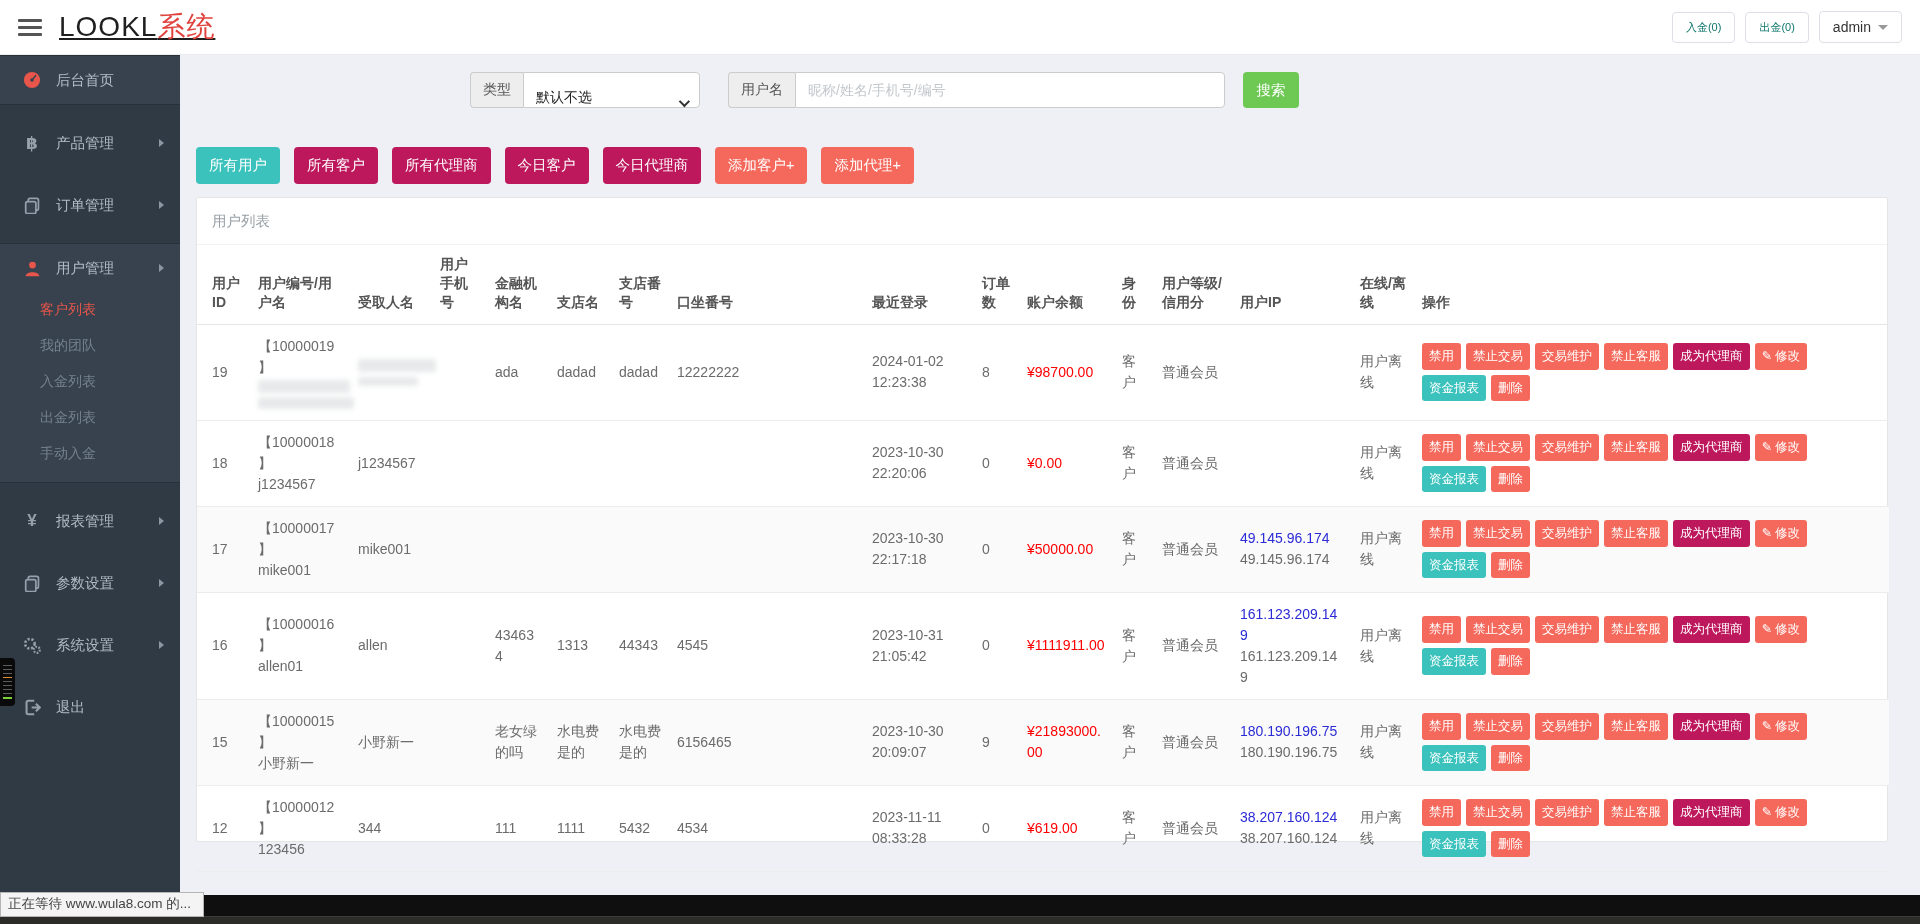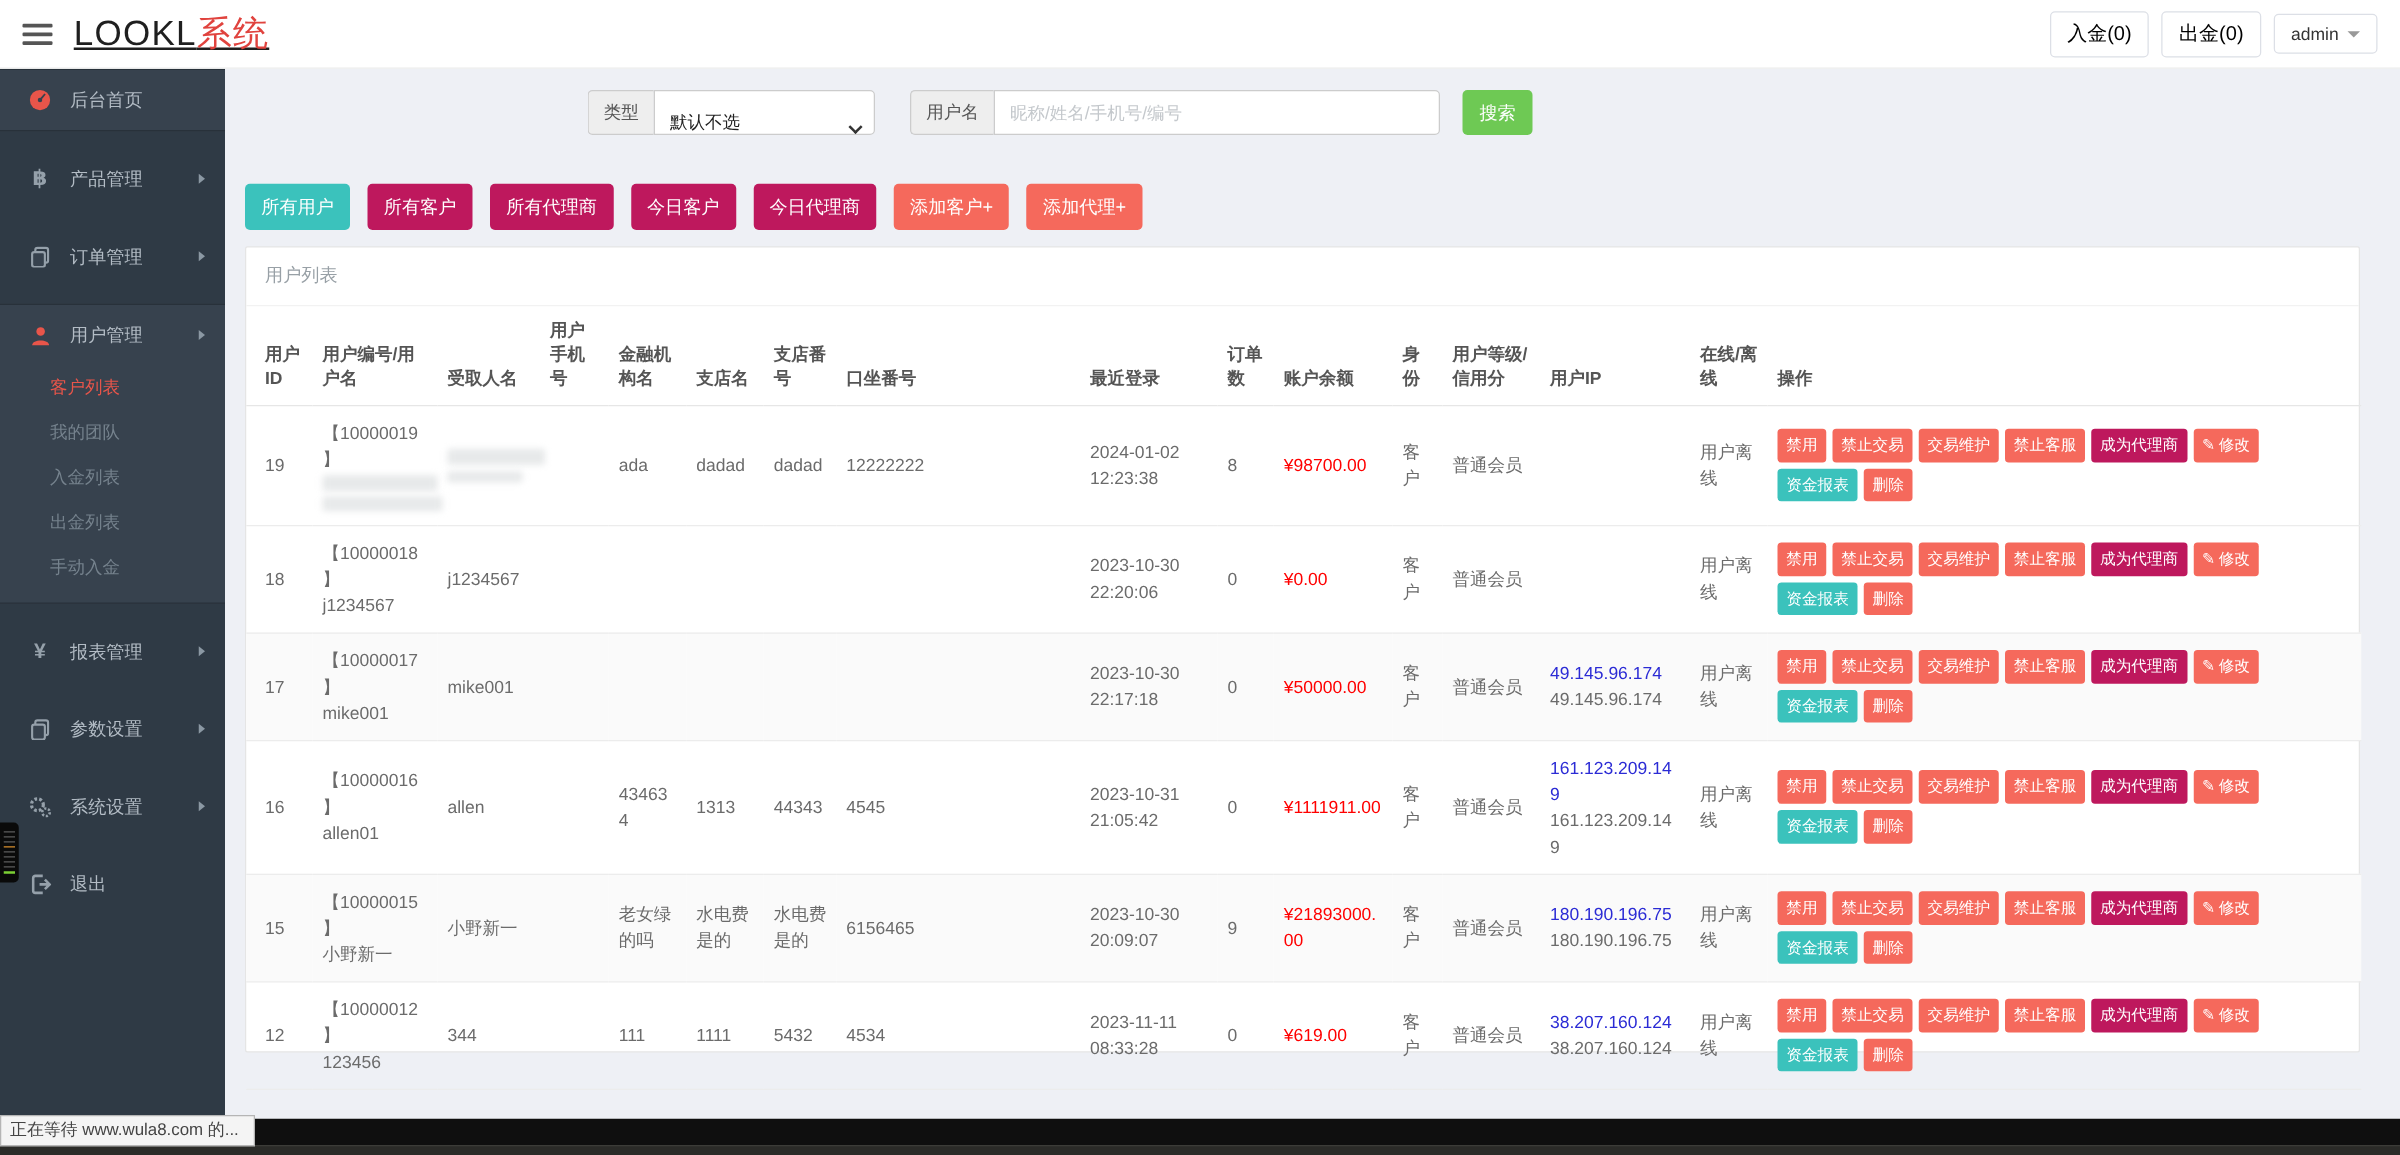--- a/index.html
+++ b/index.html
@@ -10,21 +10,21 @@
   }
   
   .topbar { position:absolute; left:0; top:0; width:1920px; height:55px;
     background:#fff; border-bottom:1px solid #ececec; display:flex; align-items:center; z-index:5; }
   .hamburger { margin-left:18px; width:24px; cursor:pointer; }
   .hamburger i { display:block; height:3px; background:#555; margin:4px 0; border-radius:1px; }
   .logo { margin-left:17px; font-size:28px; letter-spacing:1px; color:#1f1f1f;text-decoration:underline; }
   .logo .red { color:#e0433e; }
   .top-right { margin-left:auto; margin-right:18px; display:flex; align-items:center; gap:10px; }
   .top-btn { border:1px solid #dcdfe6; border-radius:4px; background:#fff; padding:7px 13px;
-    font-size:16px; color:#000000; cursor:pointer; }
+    font-size:11px; color:#0f766e; cursor:pointer; }
   .admin-btn { display:flex; align-items:center; gap:7px; font-size:14px; color:#333; }
   .caret-down { width:0; height:0; border-left:5px solid transparent; border-right:5px solid transparent;
     border-top:5px solid #999; }
   
   .sidebar { position:absolute; left:0; top:55px; width:180px; height:840px; background:#2f3a45; z-index:4; }
   .nav-group { background:#37424e; border-top:1px solid #28313a; border-bottom:1px solid #28313a; }
   .nav-item { height:48px; display:flex; align-items:center; padding:0 16px 0 22px;
     color:#b3bcc5; font-size:14.5px; cursor:pointer; position:relative; }
   .nav-item .nicon { width:20px; height:20px; margin-right:14px; display:flex; align-items:center; justify-content:center;
     color:#95a0aa; font-size:16px; font-weight:bold; }
@@ -42,21 +42,21 @@
   .mini-widget i.green { background:#7ccf35; height:2px; }
   
   .filter-row { position:absolute; left:470px; top:72px; height:36px; display:flex; align-items:center; z-index:3;border-radius:12px; }
   .igroup { display:flex; height:36px; }
   .iaddon { background:#eee; border:1px solid #ccc; border-right:none; border-radius:4px 0 0 4px;
     padding:0 12px; font-size:14px; color:#555; display:flex; align-items:center; }
   .fake-select { width:177px; background:#fff; border:1px solid #ccc; border-radius:0 4px 4px 0;
     display:flex; align-items:flex-end; padding:0 12px; font-size:14px; color:#222; cursor:pointer; }
   .fake-select .chev { margin-left:auto; width:8px; height:8px; border-right:2px solid #333;
     border-bottom:2px solid #333; transform:rotate(45deg) translateY(-2px); }
-  .finput { width:357px; border:1px solid #ccc; border-radius:0 4px 4px 0; padding:0 12px;
+  .finput { width:430px; border:1px solid #ccc; border-radius:0 4px 4px 0; padding:0 12px;
     font-size:14px; color:#333; outline:none; }
   .finput::placeholder { color:#c4c8cc; }
   .gap28 { width:28px; }
   .gap18 { width:18px; }
   .btn { border:none; border-radius:4px; color:#fff; cursor:pointer; font-size:14.5px;
     font-family:inherit; }
   .btn-search { width:56px; height:36px; background:#6ec954; }
   
   .quick-row { position:absolute; left:196px; top:147px; display:flex; gap:14px; z-index:3; }
   .qbtn { padding:9px 13px; font-size:14.5px; }

